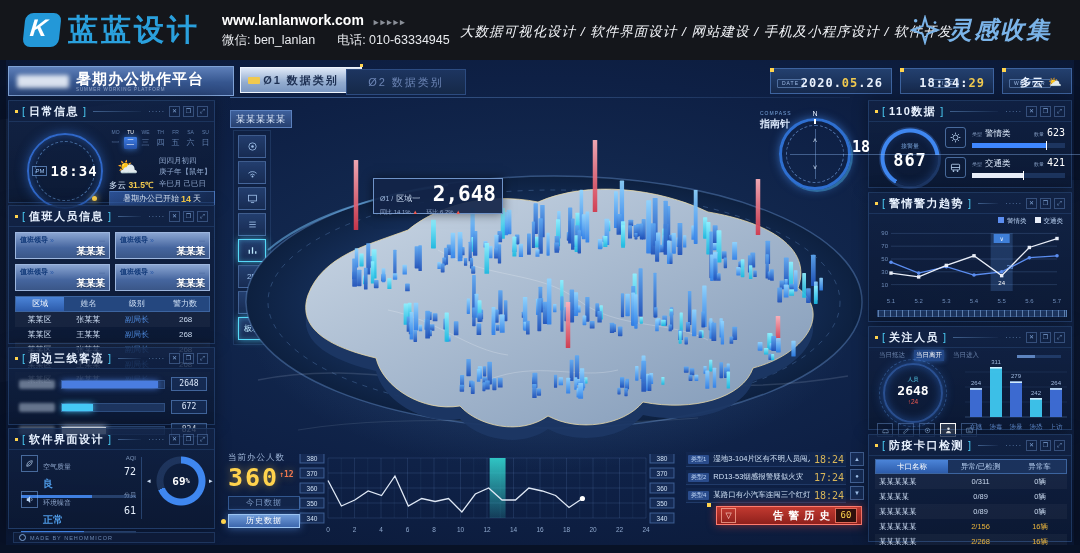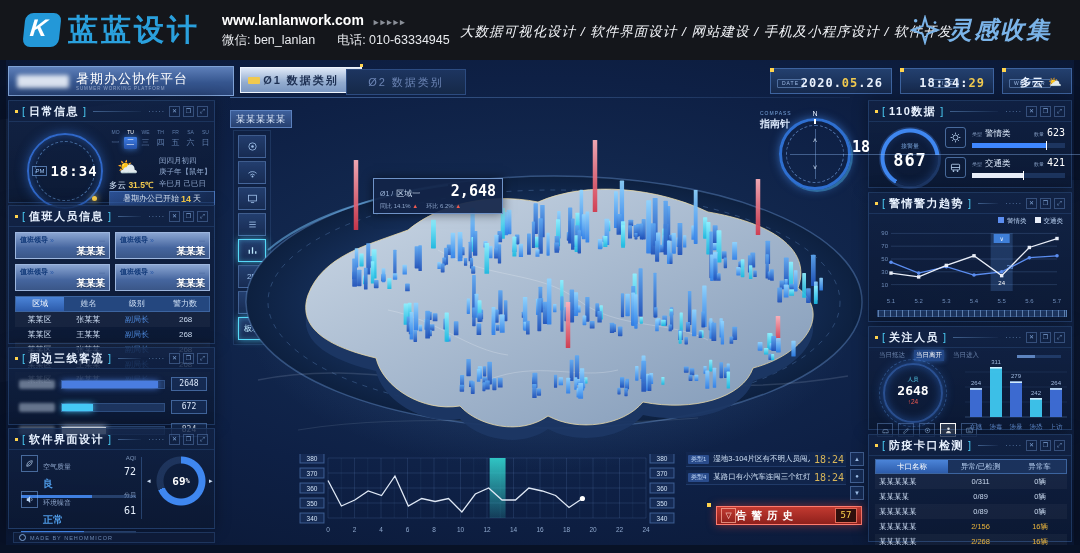--- a/index.html
+++ b/index.html
@@ -31,21 +31,21 @@
   .dash .streak2{position:absolute;right:-40px;top:120px;width:380px;height:300px;
       background:linear-gradient(245deg,rgba(120,170,235,.08),rgba(120,170,235,0) 55%);pointer-events:none;}
   .bottom-strip{position:absolute;left:0;top:485px;width:1080px;height:8px;background:#081226;}
   .hline{position:absolute;left:230px;top:37px;width:620px;height:1px;
          background:linear-gradient(90deg,rgba(110,160,230,.5),rgba(110,160,230,.08));}
   
   .title-plate{position:absolute;left:8px;top:6px;width:226px;height:30px;
       background:linear-gradient(180deg,#5d7fb9,#36568f 55%,#2a4579);border:1px solid #7fa2d6;
       display:flex;align-items:center;padding:0 8px;box-sizing:border-box;gap:7px;}
   .title-blur{width:52px;height:13px;background:rgba(240,245,252,.88);filter:blur(2px);border-radius:2px;}
-  .title-main{color:#fff;font-size:13px;font-weight:normal;letter-spacing:1px;line-height:1;}
+  .title-main{color:#fff;font-size:15px;font-weight:bold;letter-spacing:1px;line-height:1;}
   .title-sub{color:rgba(220,232,250,.55);font-size:5px;letter-spacing:1px;transform:scale(.9);transform-origin:left;}
   .tab{position:absolute;height:26px;display:flex;align-items:center;justify-content:center;
        font-size:11px;letter-spacing:2px;box-sizing:border-box;cursor:pointer;}
   .tab.active{left:240px;top:7px;width:122px;background:linear-gradient(180deg,#dfe9f8,#93accf 60%,#7b97c2);
        color:#1d2f52;font-weight:bold;border:1px solid #eef4fc;}
   .tab.active::after{content:"";position:absolute;right:-2px;top:-4px;width:3px;height:3px;background:#ffd34d;}
   .tab .tabchip{position:absolute;left:7px;width:12px;height:7px;background:#f0c94f;border-radius:1px;}
   .tab.inactive{left:346px;top:9px;width:120px;background:linear-gradient(180deg,#1d3560,#152948);
        color:#6c85b5;border:1px solid #2c4b80;}
   .info-plate{position:absolute;top:8px;height:26px;background:linear-gradient(180deg,#23406f,#16294c);
@@ -154,21 +154,21 @@
       color:#9fc0ea;display:flex;align-items:center;justify-content:center;font-size:8px;cursor:pointer;}
   .lbtn svg{width:13px;height:13px;}
   .lbtn.on{border-color:#56d8f8;box-shadow:0 0 7px rgba(80,210,250,.7),inset 0 0 5px rgba(80,210,250,.4);color:#bfeaff;}
   
   .map-scene{position:absolute;left:238px;top:70px;width:632px;height:330px;}
   .tooltip{position:absolute;left:373px;top:118px;width:130px;height:36px;background:rgba(18,36,72,.92);
       border:1px solid #6f93c8;box-shadow:0 0 10px rgba(0,0,0,.5);padding:3px 6px;box-sizing:border-box;z-index:5;}
   .tooltip .r1{display:flex;align-items:baseline;}
   .tooltip .idx{font-size:7px;color:#9fb8dd;}
   .tooltip .nm{font-size:8px;color:#cfe0f5;margin-left:3px;}
-  .tooltip .val{margin-left:auto;font-size:15px;font-weight:bold;color:#fff;font-family:"DejaVu Sans Mono",monospace;}
+  .tooltip .val{margin-left:auto;font-size:21px;font-weight:bold;color:#fff;font-family:"DejaVu Sans Mono",monospace;}
   .tooltip .r2{display:flex;gap:8px;font-size:6px;color:#8fa7cc;margin-top:2px;}
   .tooltip .r2 b{color:#f05a50;font-weight:normal;}
   
   .compass-lab{position:absolute;left:760px;top:50px;z-index:4;}
   .compass-lab .en{font-size:5px;color:#76a1d8;letter-spacing:1px;display:block;}
   .compass-lab .cn{font-size:10px;color:#dce9fb;font-weight:bold;display:block;margin-top:1px;}
   .compass{position:absolute;left:779px;top:58px;width:66px;height:66px;border-radius:50%;z-index:4;
       border:3px solid #2e6fd0;box-shadow:0 0 10px rgba(70,140,240,.6),2px 2px 0 rgba(90,220,255,.35);}
   .compass .ring{position:absolute;inset:4px;border-radius:50%;border:1px dashed rgba(130,180,250,.55);}
   .compass .n{position:absolute;left:50%;top:-11px;transform:translateX(-50%);font-size:7px;color:#e8f2ff;}
@@ -201,21 +201,21 @@
   .atime{font-size:10px;color:#d8b65a;font-family:"DejaVu Sans Mono",monospace;flex:none;}
   .ascroll{position:absolute;left:850px;top:392px;display:flex;flex-direction:column;gap:3px;}
   .ascroll span{width:12px;height:12px;border:1px solid rgba(110,150,210,.5);background:rgba(25,48,92,.7);
       color:#9fc0ea;font-size:6px;display:flex;align-items:center;justify-content:center;cursor:pointer;}
   .hbanner{position:absolute;left:716px;top:446px;width:146px;height:19px;display:flex;align-items:center;
       background:linear-gradient(180deg,#c23a30,#8f201c);border:1px solid #ff7b6e;box-shadow:0 0 10px rgba(230,70,50,.55);
       padding:0 4px;box-sizing:border-box;cursor:pointer;}
   .hbanner::before{content:"";position:absolute;left:-10px;top:-4px;width:4px;height:4px;background:#ffd34d;}
   .hbanner .wic{width:13px;height:13px;border:1px solid rgba(255,180,160,.7);color:#ffd9cf;font-size:8px;
       display:flex;align-items:center;justify-content:center;flex:none;}
-  .hbanner .hlab{flex:1;text-align:left;color:#fff;font-weight:bold;font-size:10.5px;letter-spacing:5px;}
+  .hbanner .hlab{flex:1;text-align:right;color:#fff;font-weight:bold;font-size:10.5px;letter-spacing:5px;}
   .hbanner .hcnt{width:20px;height:13px;background:#30100d;border:1px solid #e06a58;color:#ffd34d;
       font-size:9px;text-align:center;line-height:13px;font-family:"DejaVu Sans Mono",monospace;flex:none;}
   
   .gauge867{position:absolute;left:10px;top:26px;width:56px;height:56px;border-radius:50%;
       border:3px solid rgba(60,110,190,.35);box-shadow:inset 0 0 10px rgba(60,120,220,.35);}
   .gauge867::before{content:"";position:absolute;inset:-3px;border-radius:50%;
       background:conic-gradient(from 210deg,#3f87f0 0 65%,transparent 65% 100%);
       -webkit-mask:radial-gradient(circle,transparent 0 25px,#000 26px 29px,transparent 30px);
               mask:radial-gradient(circle,transparent 0 25px,#000 26px 29px,transparent 30px);}
   .gauge867 .gl{position:absolute;top:12px;width:100%;text-align:center;font-size:6px;color:#76a1d8;}
@@ -1019,20 +1019,26 @@
       <div class="ring"></div>
       <span class="ntick"></span>
       <span class="n">N</span>
       <div class="hline"></div>
         <div class="vline"></div>
       <span class="ch" style="top:16px;">˄</span>
       <span class="ch" style="bottom:16px;">˅</span>
     </div>
     <div class="compass-val">18</div>
 
+    <div class="office">
+      <div class="lab">当前办公人数</div>
+      <div class="num"><span>360</span><sup>↑12</sup></div>
+      <div class="obtn today">今日数据</div>
+      <div class="obtn hist">历史数据</div>
+    </div>
     <div class="office-chart">
       <svg id="office-svg" width="378" height="90" viewBox="0 0 378 90">
           <rect x="2" y="-1" width="24" height="10" fill="rgba(25,48,92,.7)" stroke="rgba(110,160,230,.45)"></rect>
           <text x="14" y="6.5" text-anchor="middle" font-size="6.5" fill="#cfe0f5" font-family="DejaVu Sans Mono,monospace">380</text>
           <rect x="352" y="-1" width="24" height="10" fill="rgba(25,48,92,.7)" stroke="rgba(110,160,230,.45)"></rect>
           <text x="364" y="6.5" text-anchor="middle" font-size="6.5" fill="#cfe0f5" font-family="DejaVu Sans Mono,monospace">380</text>
           <line x1="30" y1="4" x2="348" y2="4" stroke="rgba(110,150,210,.18)"></line>
           <rect x="2" y="14" width="24" height="10" fill="rgba(25,48,92,.7)" stroke="rgba(110,160,230,.45)"></rect>
           <text x="14" y="21.5" text-anchor="middle" font-size="6.5" fill="#cfe0f5" font-family="DejaVu Sans Mono,monospace">370</text>
           <rect x="352" y="14" width="24" height="10" fill="rgba(25,48,92,.7)" stroke="rgba(110,160,230,.45)"></rect>
@@ -1101,34 +1107,39 @@
         </svg>
     </div>
 
     <div class="alerts" id="alert-rows">
         <div class="arow">
           <span class="abadge">类型1</span>
           <span class="atext">湿地3-104片区有不明人员闯入</span>
           <span class="atime">18:24</span>
         </div>
         <div class="arow">
+          <span class="abadge">类型2</span>
+          <span class="atext">RD13-53烟感报警疑似火灾</span>
+          <span class="atime">17:24</span>
+        </div>
+        <div class="arow">
           <span class="abadge">类型4</span>
           <span class="atext">某路口有小汽车连闯三个红灯</span>
           <span class="atime">18:24</span>
         </div>
       </div>
     <div class="ascroll">
       <span>▲</span>
       <span>●</span>
       <span>▼</span>
     </div>
     <div class="hbanner">
       <span class="wic">▽</span>
       <span class="hlab">告警历史</span>
-      <span class="hcnt">57</span>
+      <span class="hcnt">60</span>
     </div>
 
     <section class="panel" style="left:868px;top:40px;width:204px;height:88px;">
         <div class="phead">
           <span class="ptick"></span>
           <span class="pbr">[</span>
           <span class="ptitle">110数据</span>
           <span class="pbr">]</span>
           <span class="pline"></span>
           <span class="pdots">·····</span>

